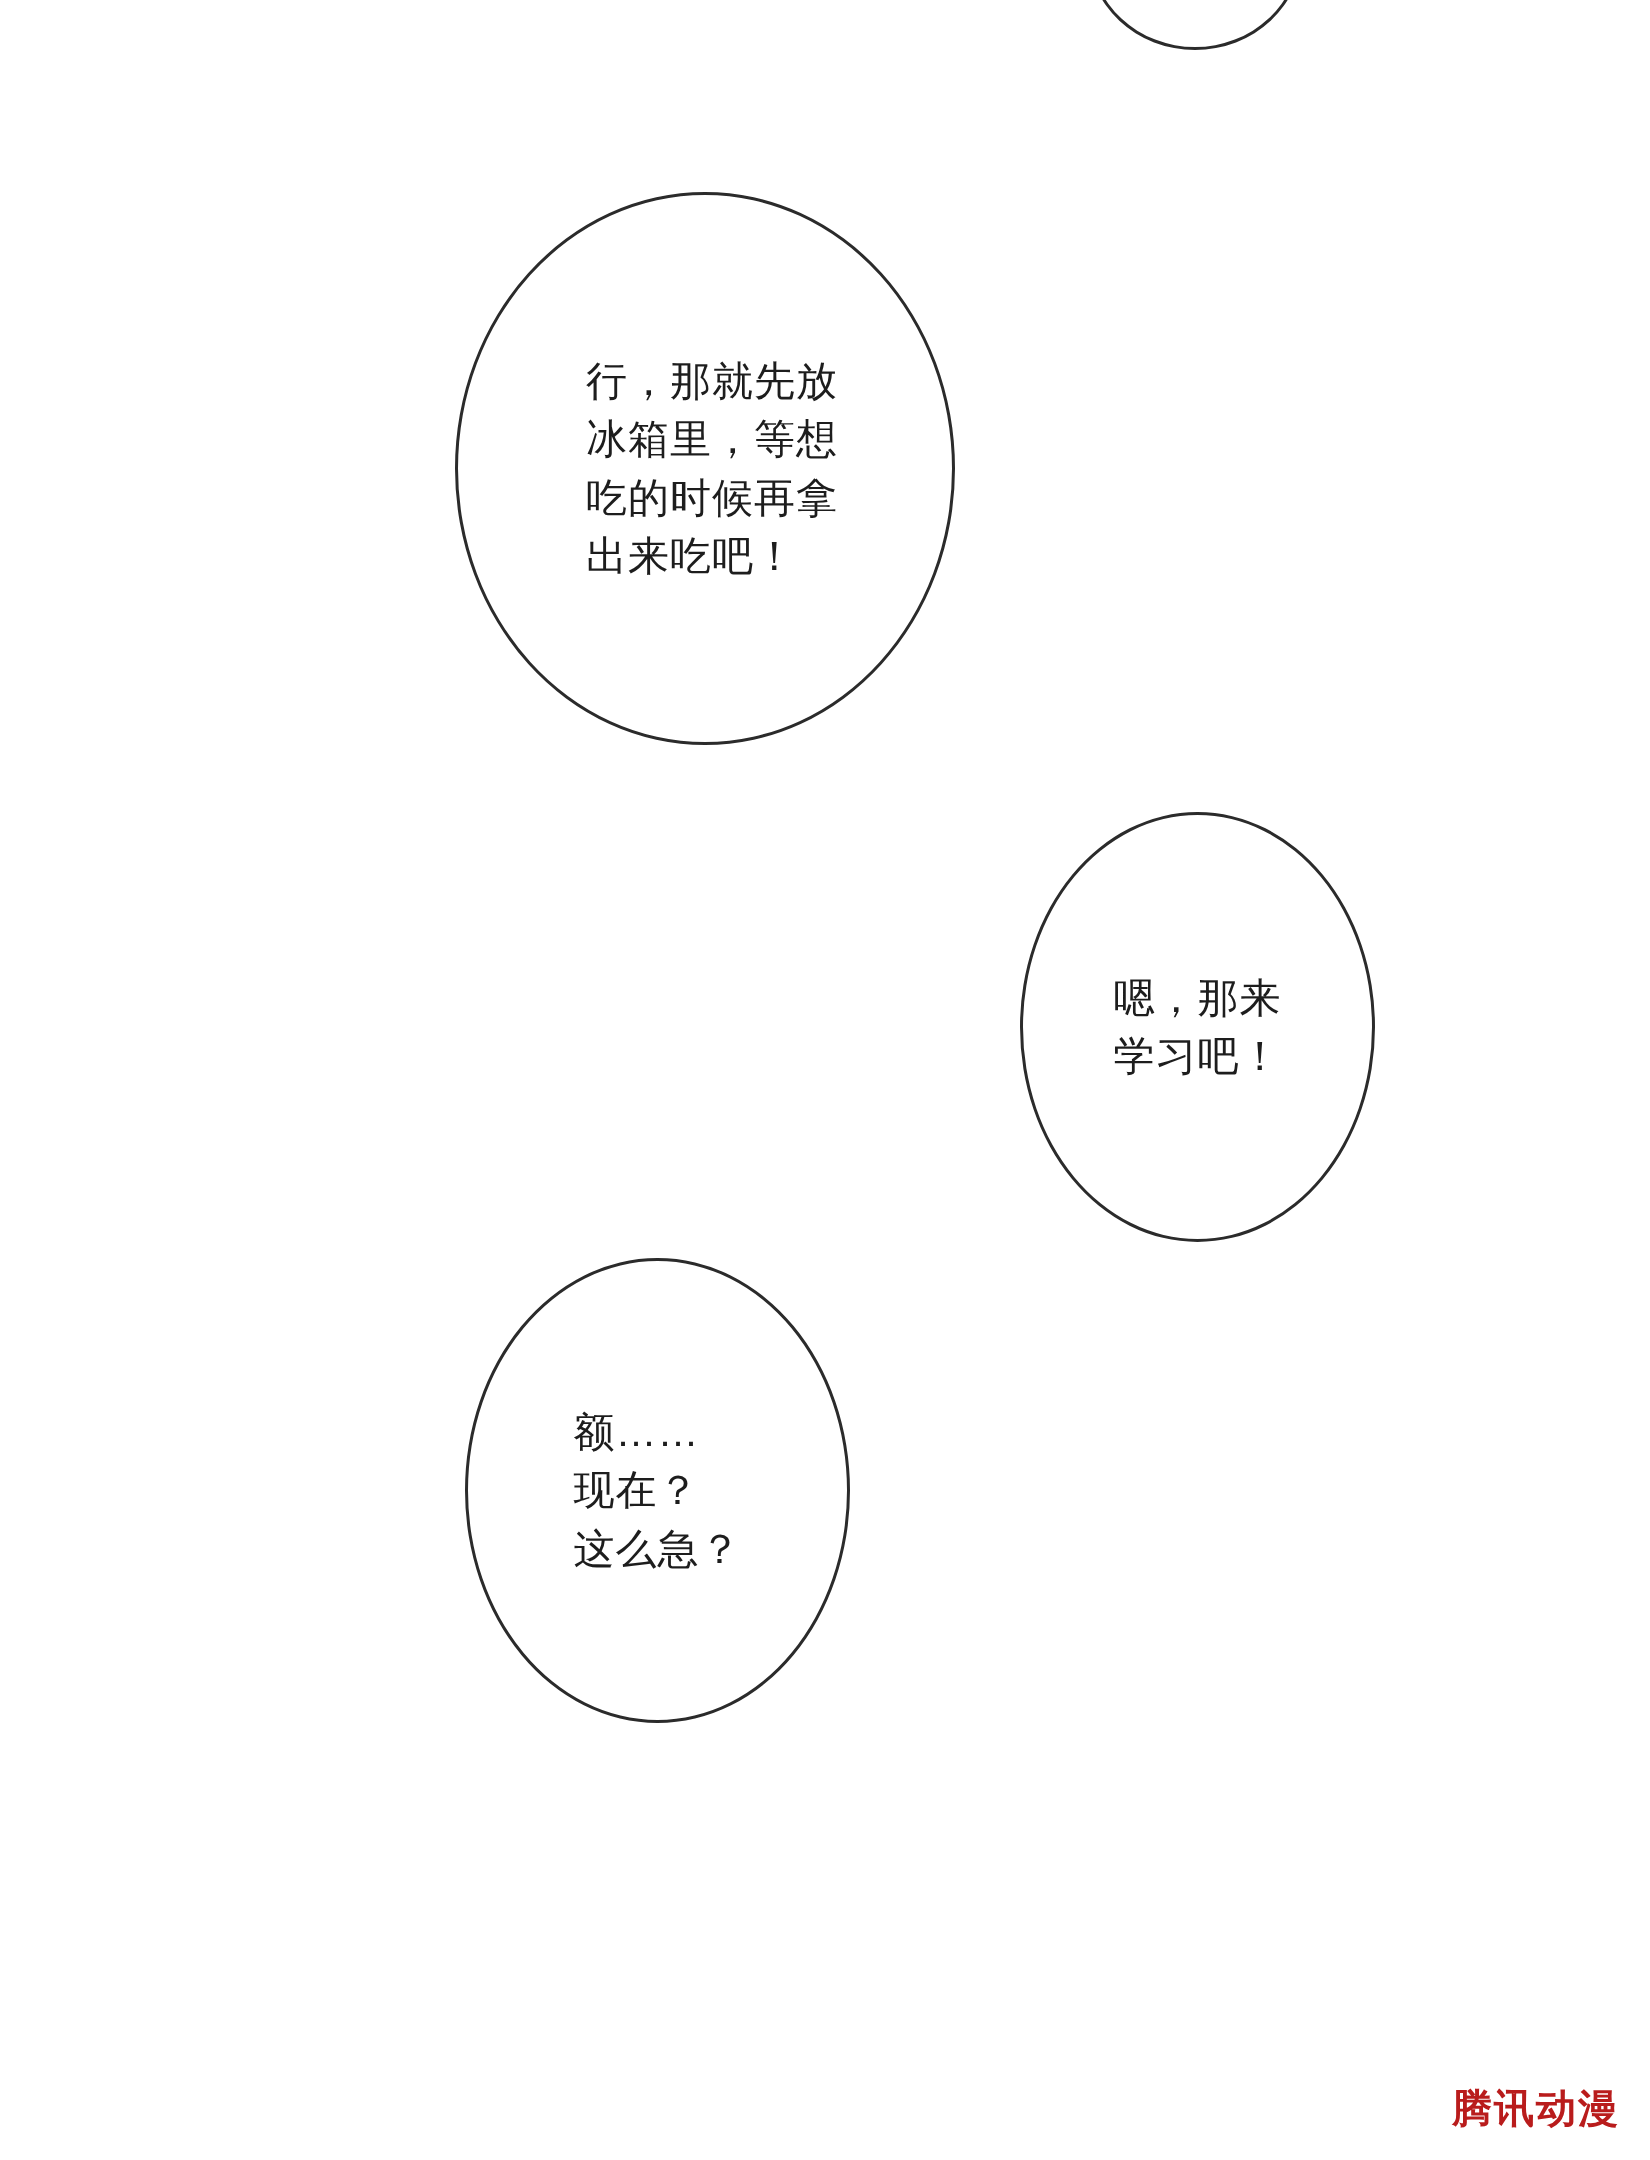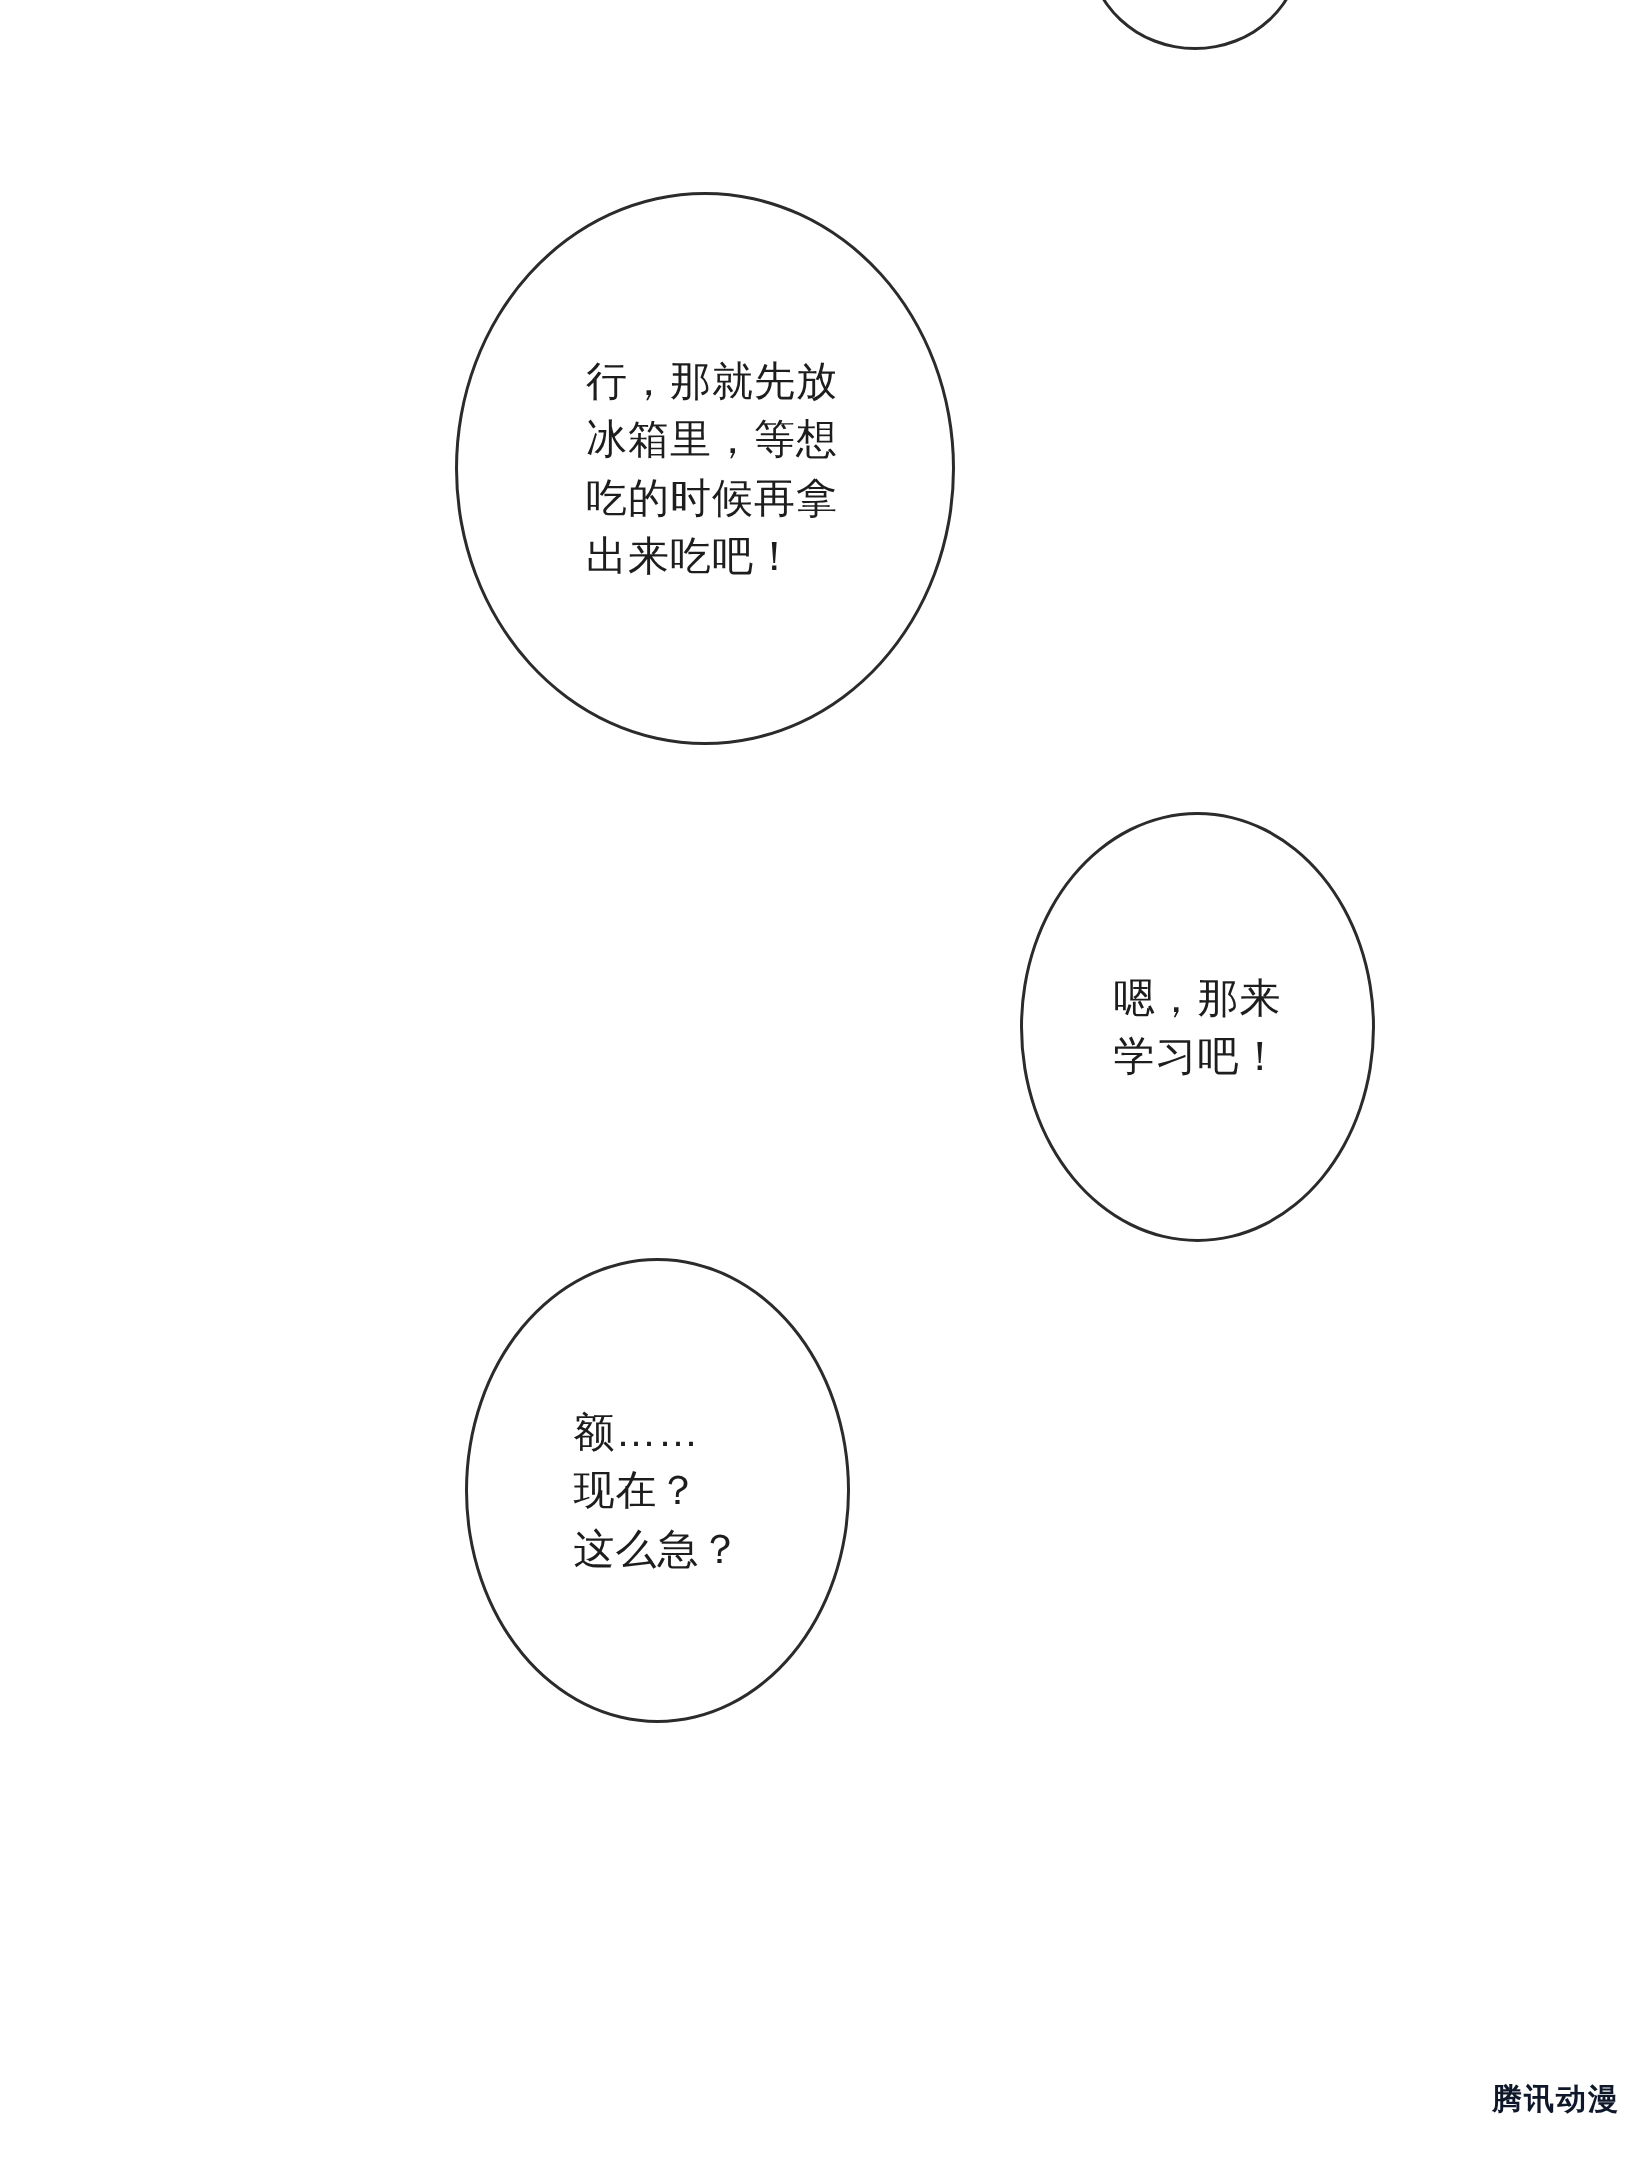--- a/index.html
+++ b/index.html
@@ -62,23 +62,23 @@
   }
   #bubble-3 {
     left: 465px;
     top: 1258px;
     width: 385px;
     height: 465px;
   }
   .watermark {
     position: absolute;
     right: 30px;
-    bottom: 40px;
-    font-size: 30px;
-    color: #0f172a;
+    bottom: 24px;
+    font-size: 40px;
+    color: #b91c1c;
     letter-spacing: 2px;
     font-family: "DejaVu Sans", sans-serif;
     font-weight: bold;
     user-select: none;
   }
 </style>
 </head>
 <body>
 
 <div class="page">

